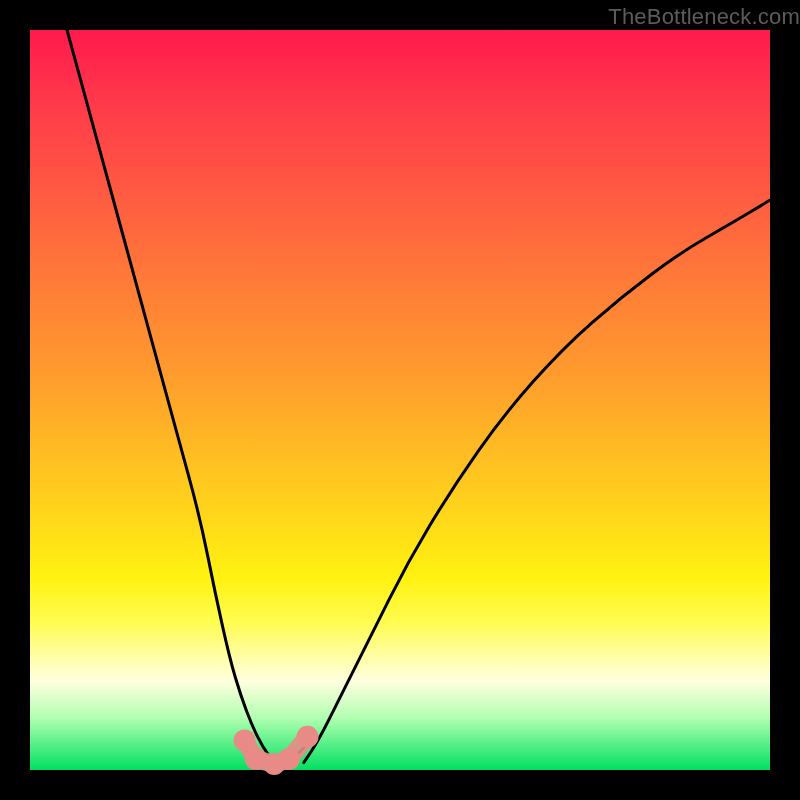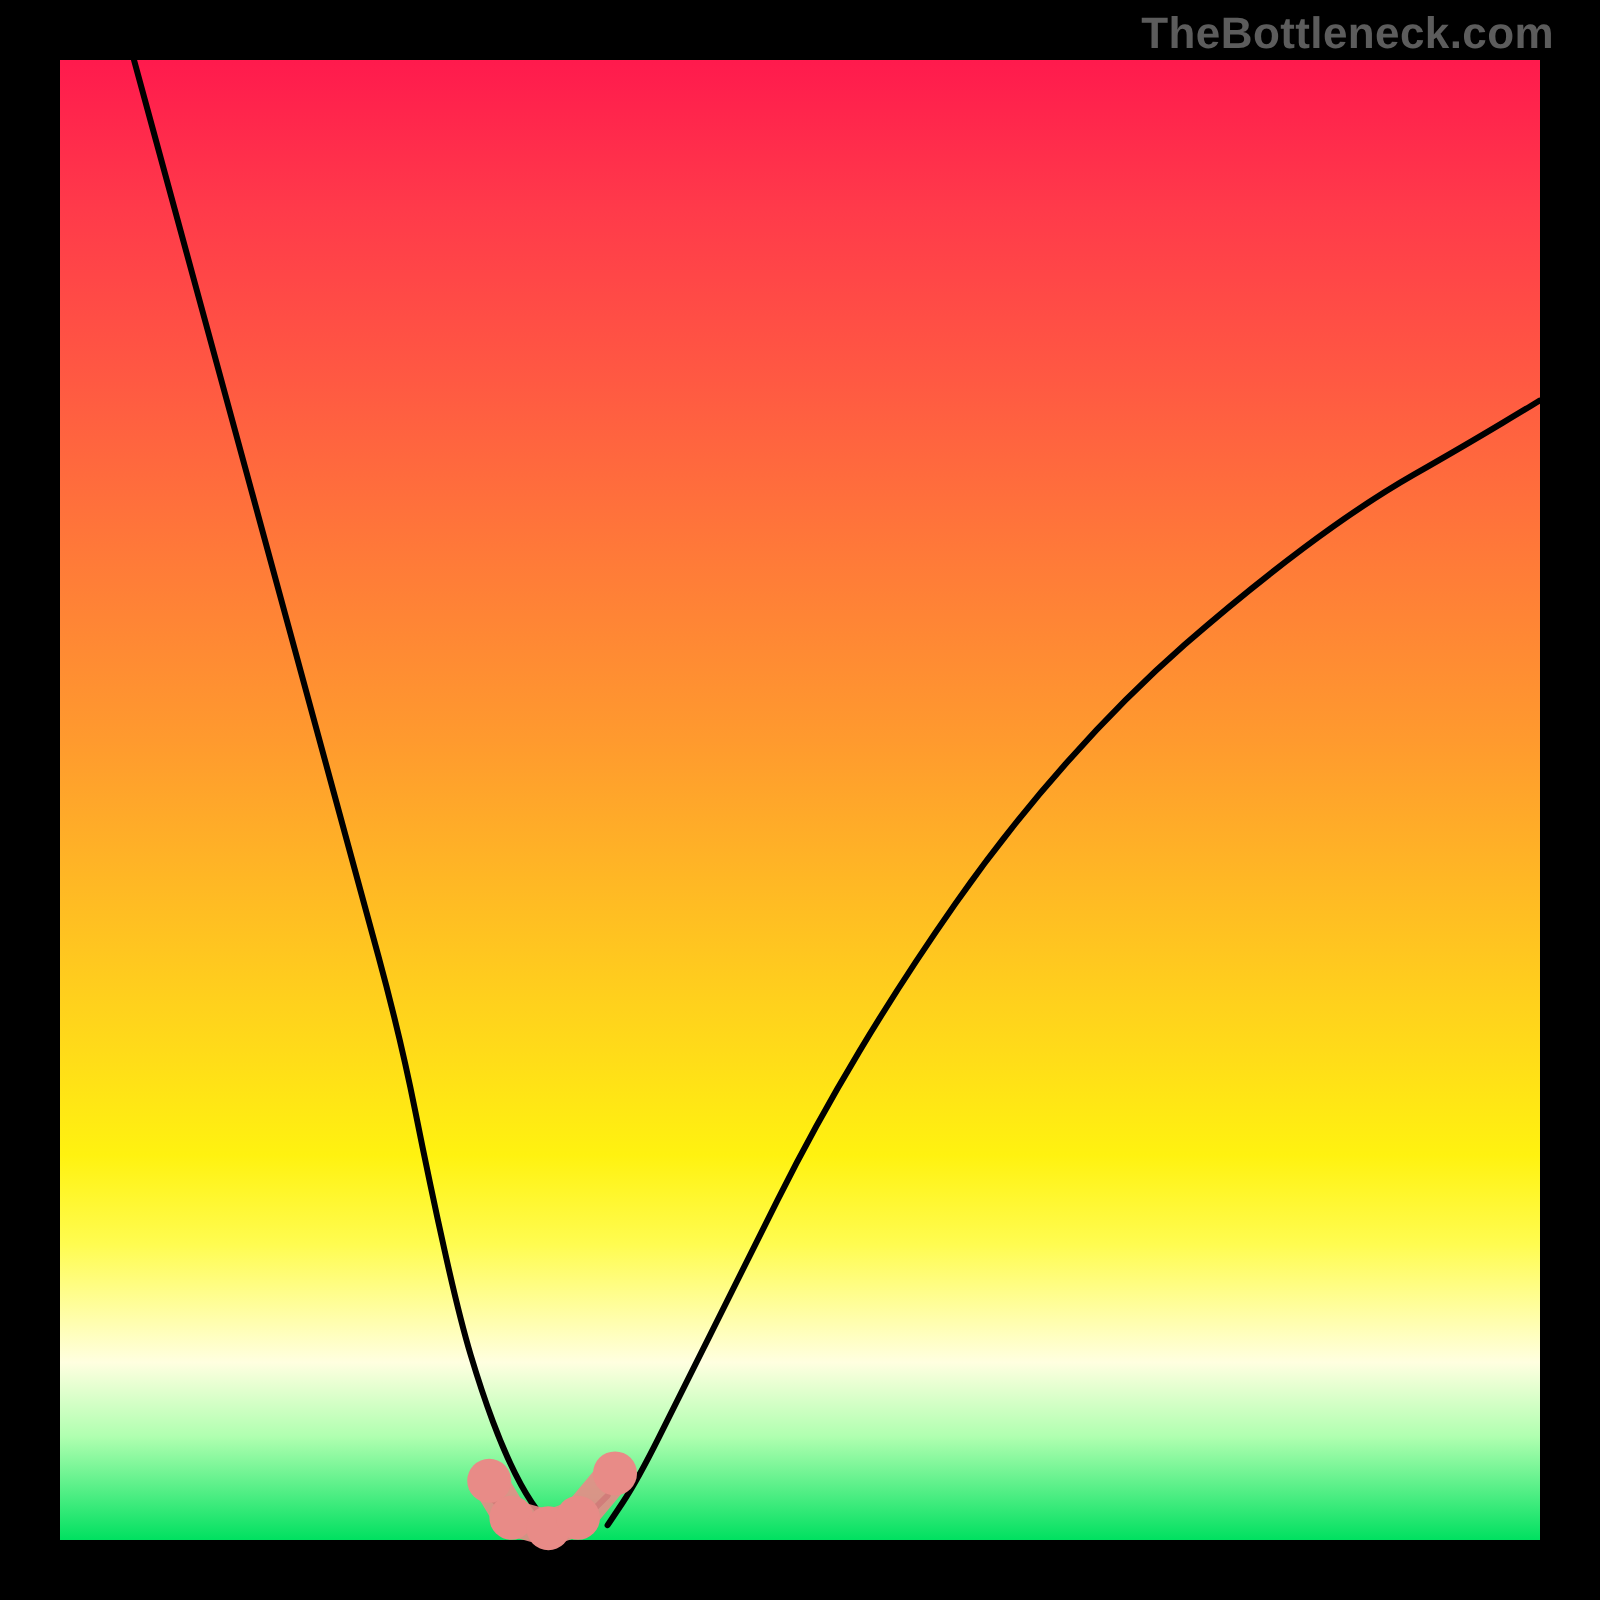--- a/index.html
+++ b/index.html
@@ -28,24 +28,24 @@
       #fff210 74%,
       #fffc50 80%,
       #ffffe0 88%,
       #b0ffb0 93%,
       #00e060 100%
     );
   }
   .watermark {
     position: absolute;
     top: 4px;
-    right: 23px;
+    right: 0;
     color: #5c5c5c;
     font-size: 22px;
-    font-weight: 700;
+    font-weight: 400;
     letter-spacing: 0.2px;
     z-index: 10;
   }
   svg.curves {
     position: absolute;
     left: 0;
     top: 0;
     width: 740px;
     height: 740px;
     overflow: visible;

